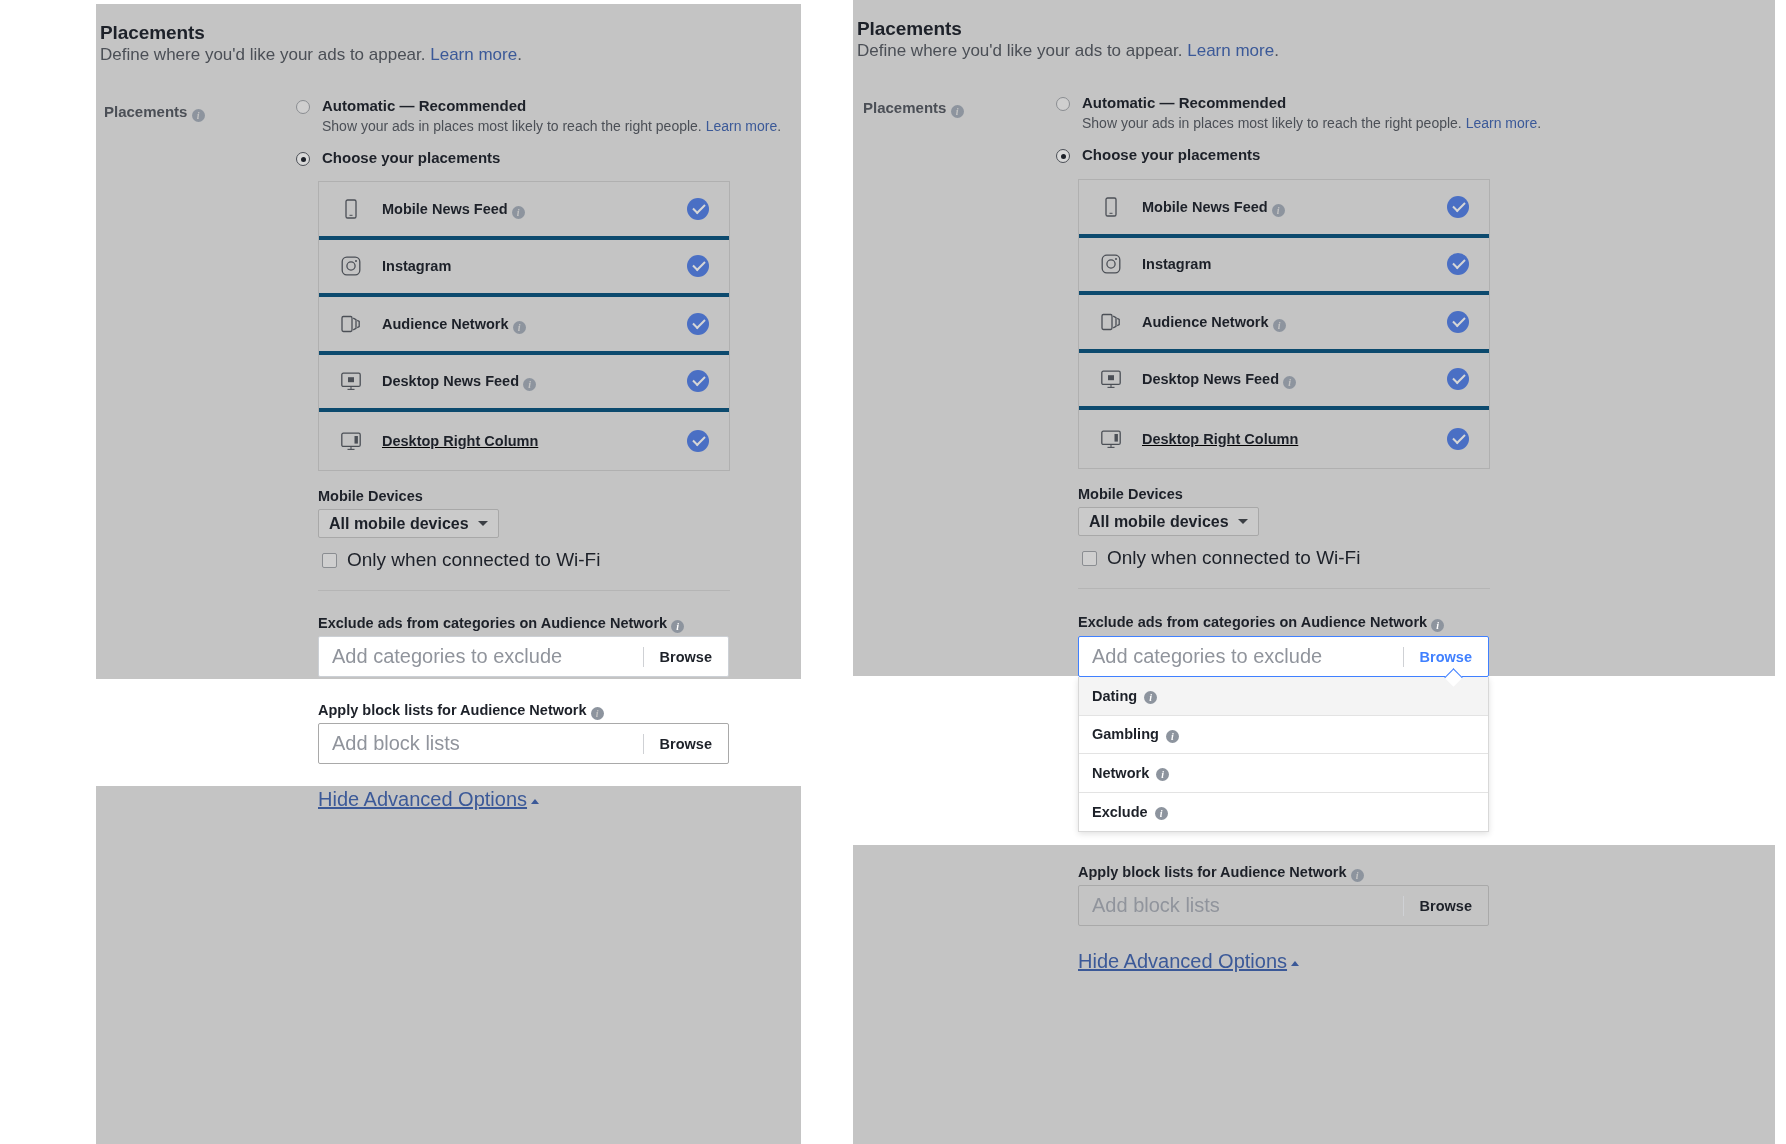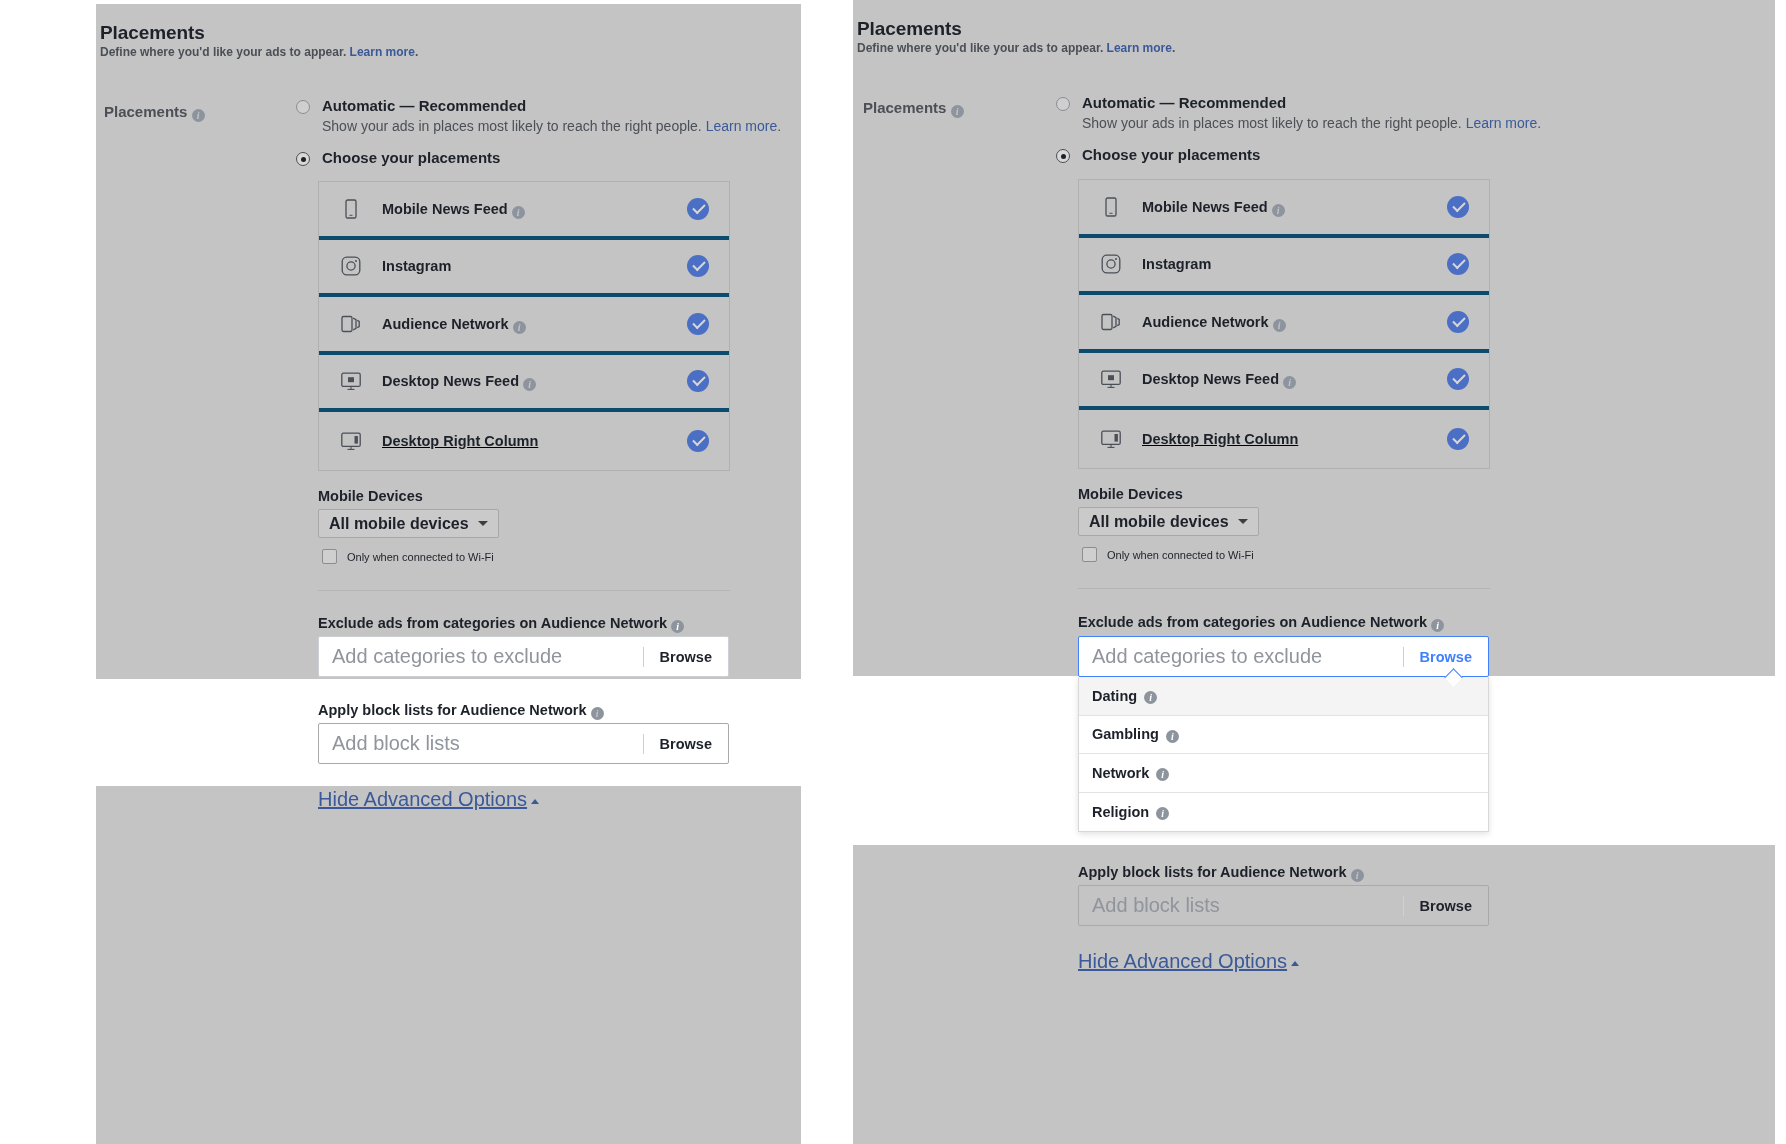--- a/index.html
+++ b/index.html
@@ -13,21 +13,21 @@
   .stage { position: relative; width: 1786px; height: 1144px; overflow: hidden; background:#fff;margin-left:43px; }
 
   
   .gray { position: absolute; background: #c4c4c4; }
 
   
   .h-title {
     font-size: 19px; font-weight: bold; color: #1d2129; letter-spacing: -0.1px;
   }
   .h-sub {
-    font-size: 12px; color: #4b4f56; margin-top: 4px; font-weight: bold;
+    font-size: 17px; color: #4b4f56; margin-top: 4px;
   }
   .lnk { color: #3b5998; text-decoration: none; }
   .side-label { font-size: 15px; font-weight: bold; color: #4b4f56; }
 
   
   .info {
     display: inline-block; width: 13px; height: 13px; border-radius: 50%;
     background: #8d949e; color: #c4c4c4; position: relative; top: 2px;
     font-size: 10px; font-weight: bold; font-style: italic;
     line-height: 13px; text-align: center;
@@ -75,21 +75,21 @@
   .dd {
     display: inline-flex; align-items: center; height: 29px;
     border: 1px solid #a8a8a8; border-radius: 2px; background: #cacaca;
     padding: 0 10px; font-size: 16px; font-weight: bold; color: #1d2129;
   }
   .caret-d { margin-left: 9px; width:0; height:0;
     border-left:5px solid transparent; border-right:5px solid transparent;
     border-top:5px solid #3b3f44; }
   .cb-row { display:flex; align-items:center; }
   .cb { width: 15px; height: 15px; border:1px solid #8a8d91; background:#cfcfcf; border-radius:2px; flex:0 0 auto;}
-  .cb-label { font-size: 11px; color: #1d2129; margin-left: 10px; }
+  .cb-label { font-size: 19px; color: #1d2129; margin-left: 10px; }
   .hr { height:1px; background:#b5b5b5; }
 
   
   .field-title { font-size: 14.5px; font-weight: bold; color: #1d2129; }
   .tf {
     display: flex; align-items: center; height: 41px;
     border: 1px solid #ccd0d5; background: #ffffff; border-radius: 2px;
     padding: 0 0 0 13px;
   }
   .tf.on-gray { background: transparent; border-color: #a9a9a9; }
@@ -404,21 +404,21 @@
     </div>
     <div class="menu-item">
       <span>Gambling</span>
       <span class="info">i</span>
     </div>
     <div class="menu-item">
       <span>Network</span>
       <span class="info">i</span>
     </div>
     <div class="menu-item">
-      <span>Religion</span>
+      <span>Exclude</span>
       <span class="info">i</span>
     </div>
   </div>
 
   <div class="field-title" style="position:absolute; left:1035px; top:864px;">
     <span>Apply block lists for Audience Network</span>
     <span class="info">i</span>
   </div>
   <div class="tf on-gray" style="position:absolute; left:1035px; top:885px; width:411px;">
     <span class="tf-ph">Add block lists</span>

